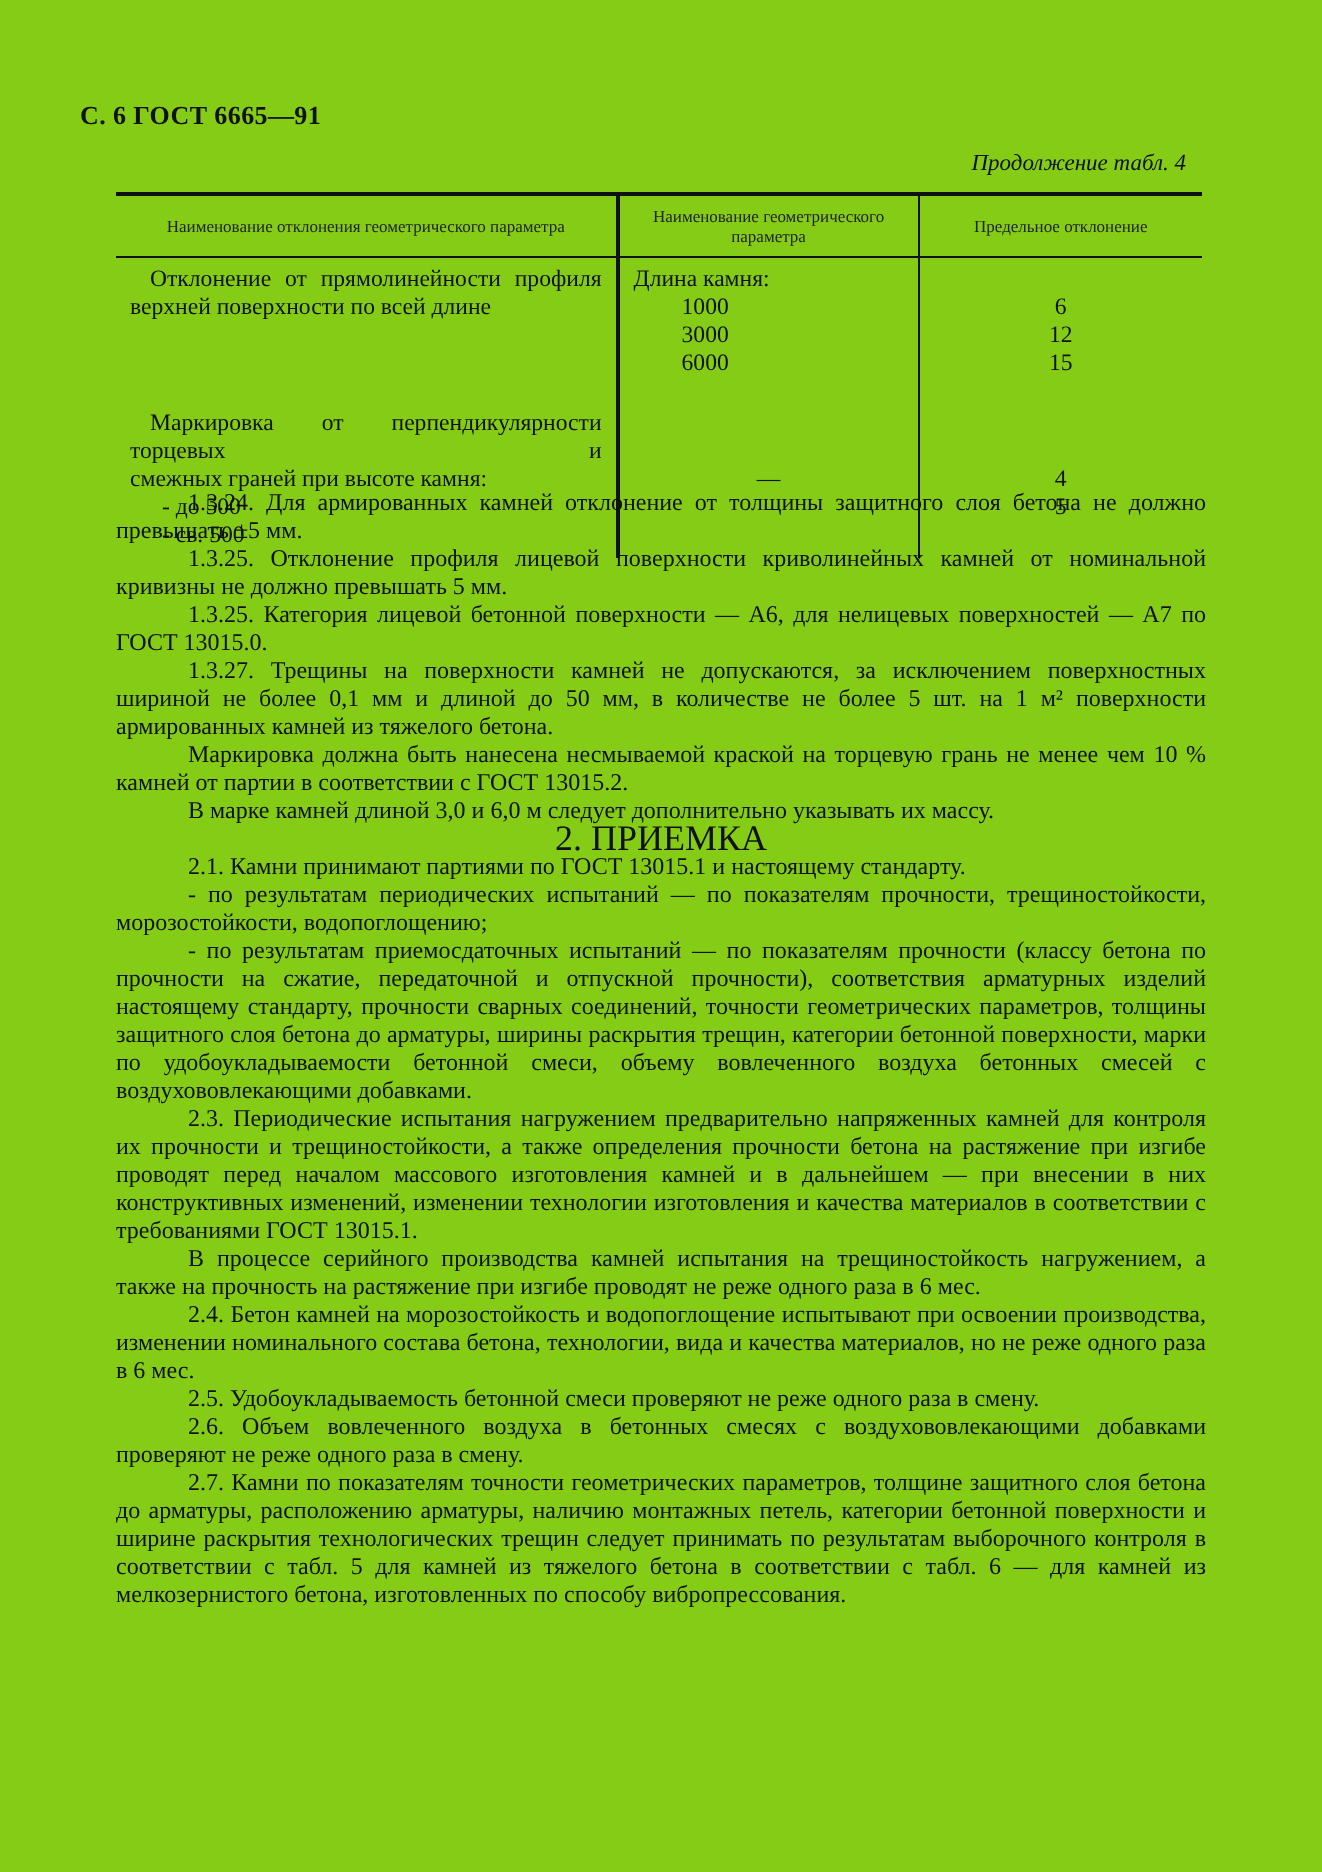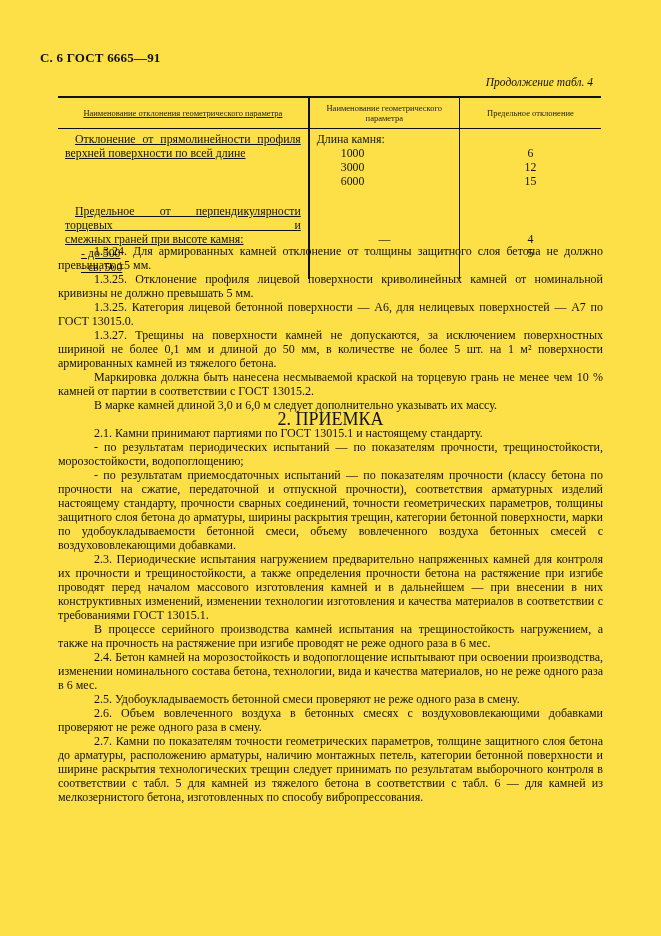--- a/index.html
+++ b/index.html
@@ -1,39 +1,39 @@
 <!DOCTYPE html>
 <html><head>
 <meta charset="utf-8">
 <style>
   html,body{margin:0;padding:0;background:#e8e8e8;}
   .page{
     position:relative;
     width:661px;height:936px;
-    background:#fde047;
+    background:#84cc16;
     font-family:"Liberation Serif", serif;
     color:#111;
     overflow:hidden;
   }
   .page-header{
     position:absolute;left:40px;top:50px;
     font-weight:bold;font-size:13px;letter-spacing:.2px;
   }
   .table-caption{
     position:absolute;right:68px;top:76px;
     font-style:italic;font-size:11.5px;
   }
   .gtable{
     position:absolute;left:58px;top:96px;width:543px;
     border-top:2px solid #111;
     box-sizing:border-box;
   }
   .trow{display:flex;}
   .thead{border-bottom:1.5px solid #111;}
-  .c1{width:46%;box-sizing:border-box;text-decoration:underline;}
+  .c1{width:46%;box-sizing:border-box;}
   .c2{width:28%;box-sizing:border-box;border-left:2px solid #111;border-right:1.5px solid #111;}
   .c3{width:26%;box-sizing:border-box;font-family:Liberation Serif, serif;}
   .th{
     font-size:8.5px;line-height:10px;text-align:center;
     display:flex;align-items:center;justify-content:center;
     padding:5px 8px;min-height:24px;color:#222;
   }
   .td{padding:3px 7px 5px;font-size:11.8px;line-height:14px;}
   .row2 .td{padding-top:11px;}
   .line{min-height:14px;}
@@ -83,21 +83,21 @@
         </div>
         <div class="td c3">
           <div class="line"></div>
           <div class="line center">6</div>
           <div class="line center">12</div>
           <div class="line center">15</div>
         </div>
       </div>
       <div class="trow row2">
         <div class="td c1">
-          <div class="line jline indent1">Предельное от перпендикулярности торцевых и</div>
+          <div class="line jline indent1">Маркировка от перпендикулярности торцевых и</div>
           <div class="line">смежных граней при высоте камня:</div>
           <div class="line item">-  до 500</div>
           <div class="line item">-  св. 500</div>
         </div>
         <div class="td c2">
           <div class="line"></div>
           <div class="line"></div>
           <div class="line center">—</div>
         </div>
         <div class="td c3">

